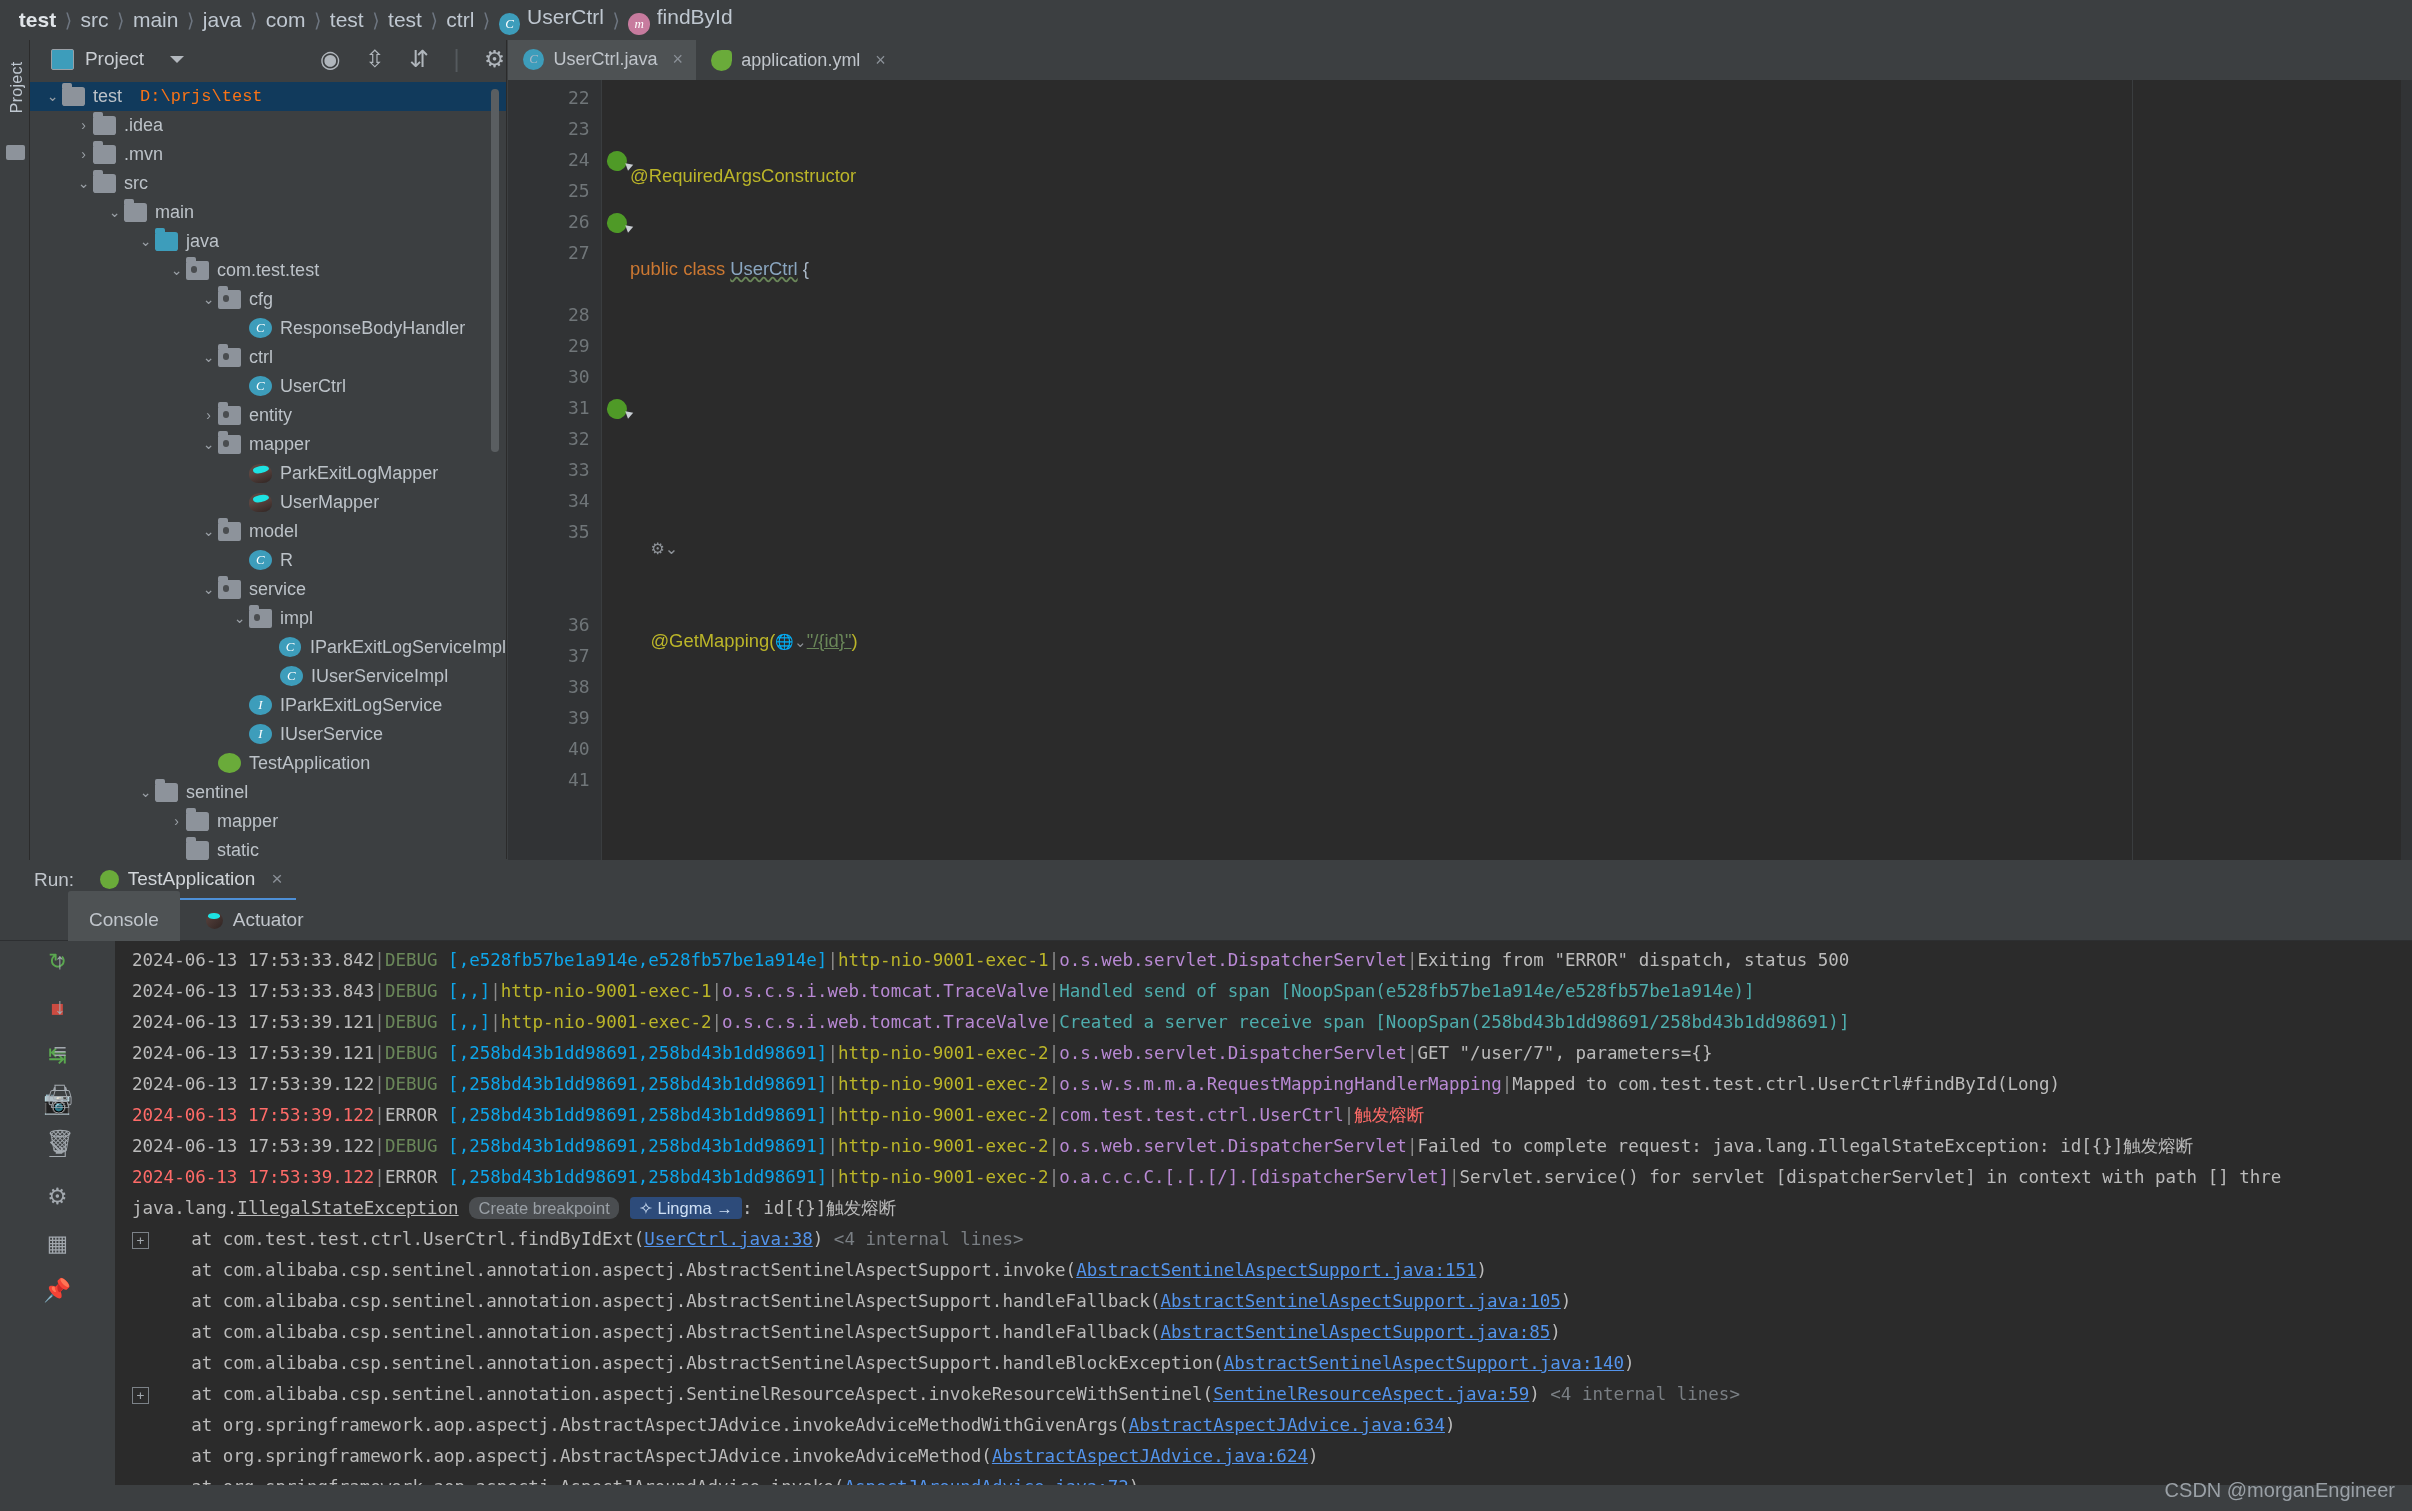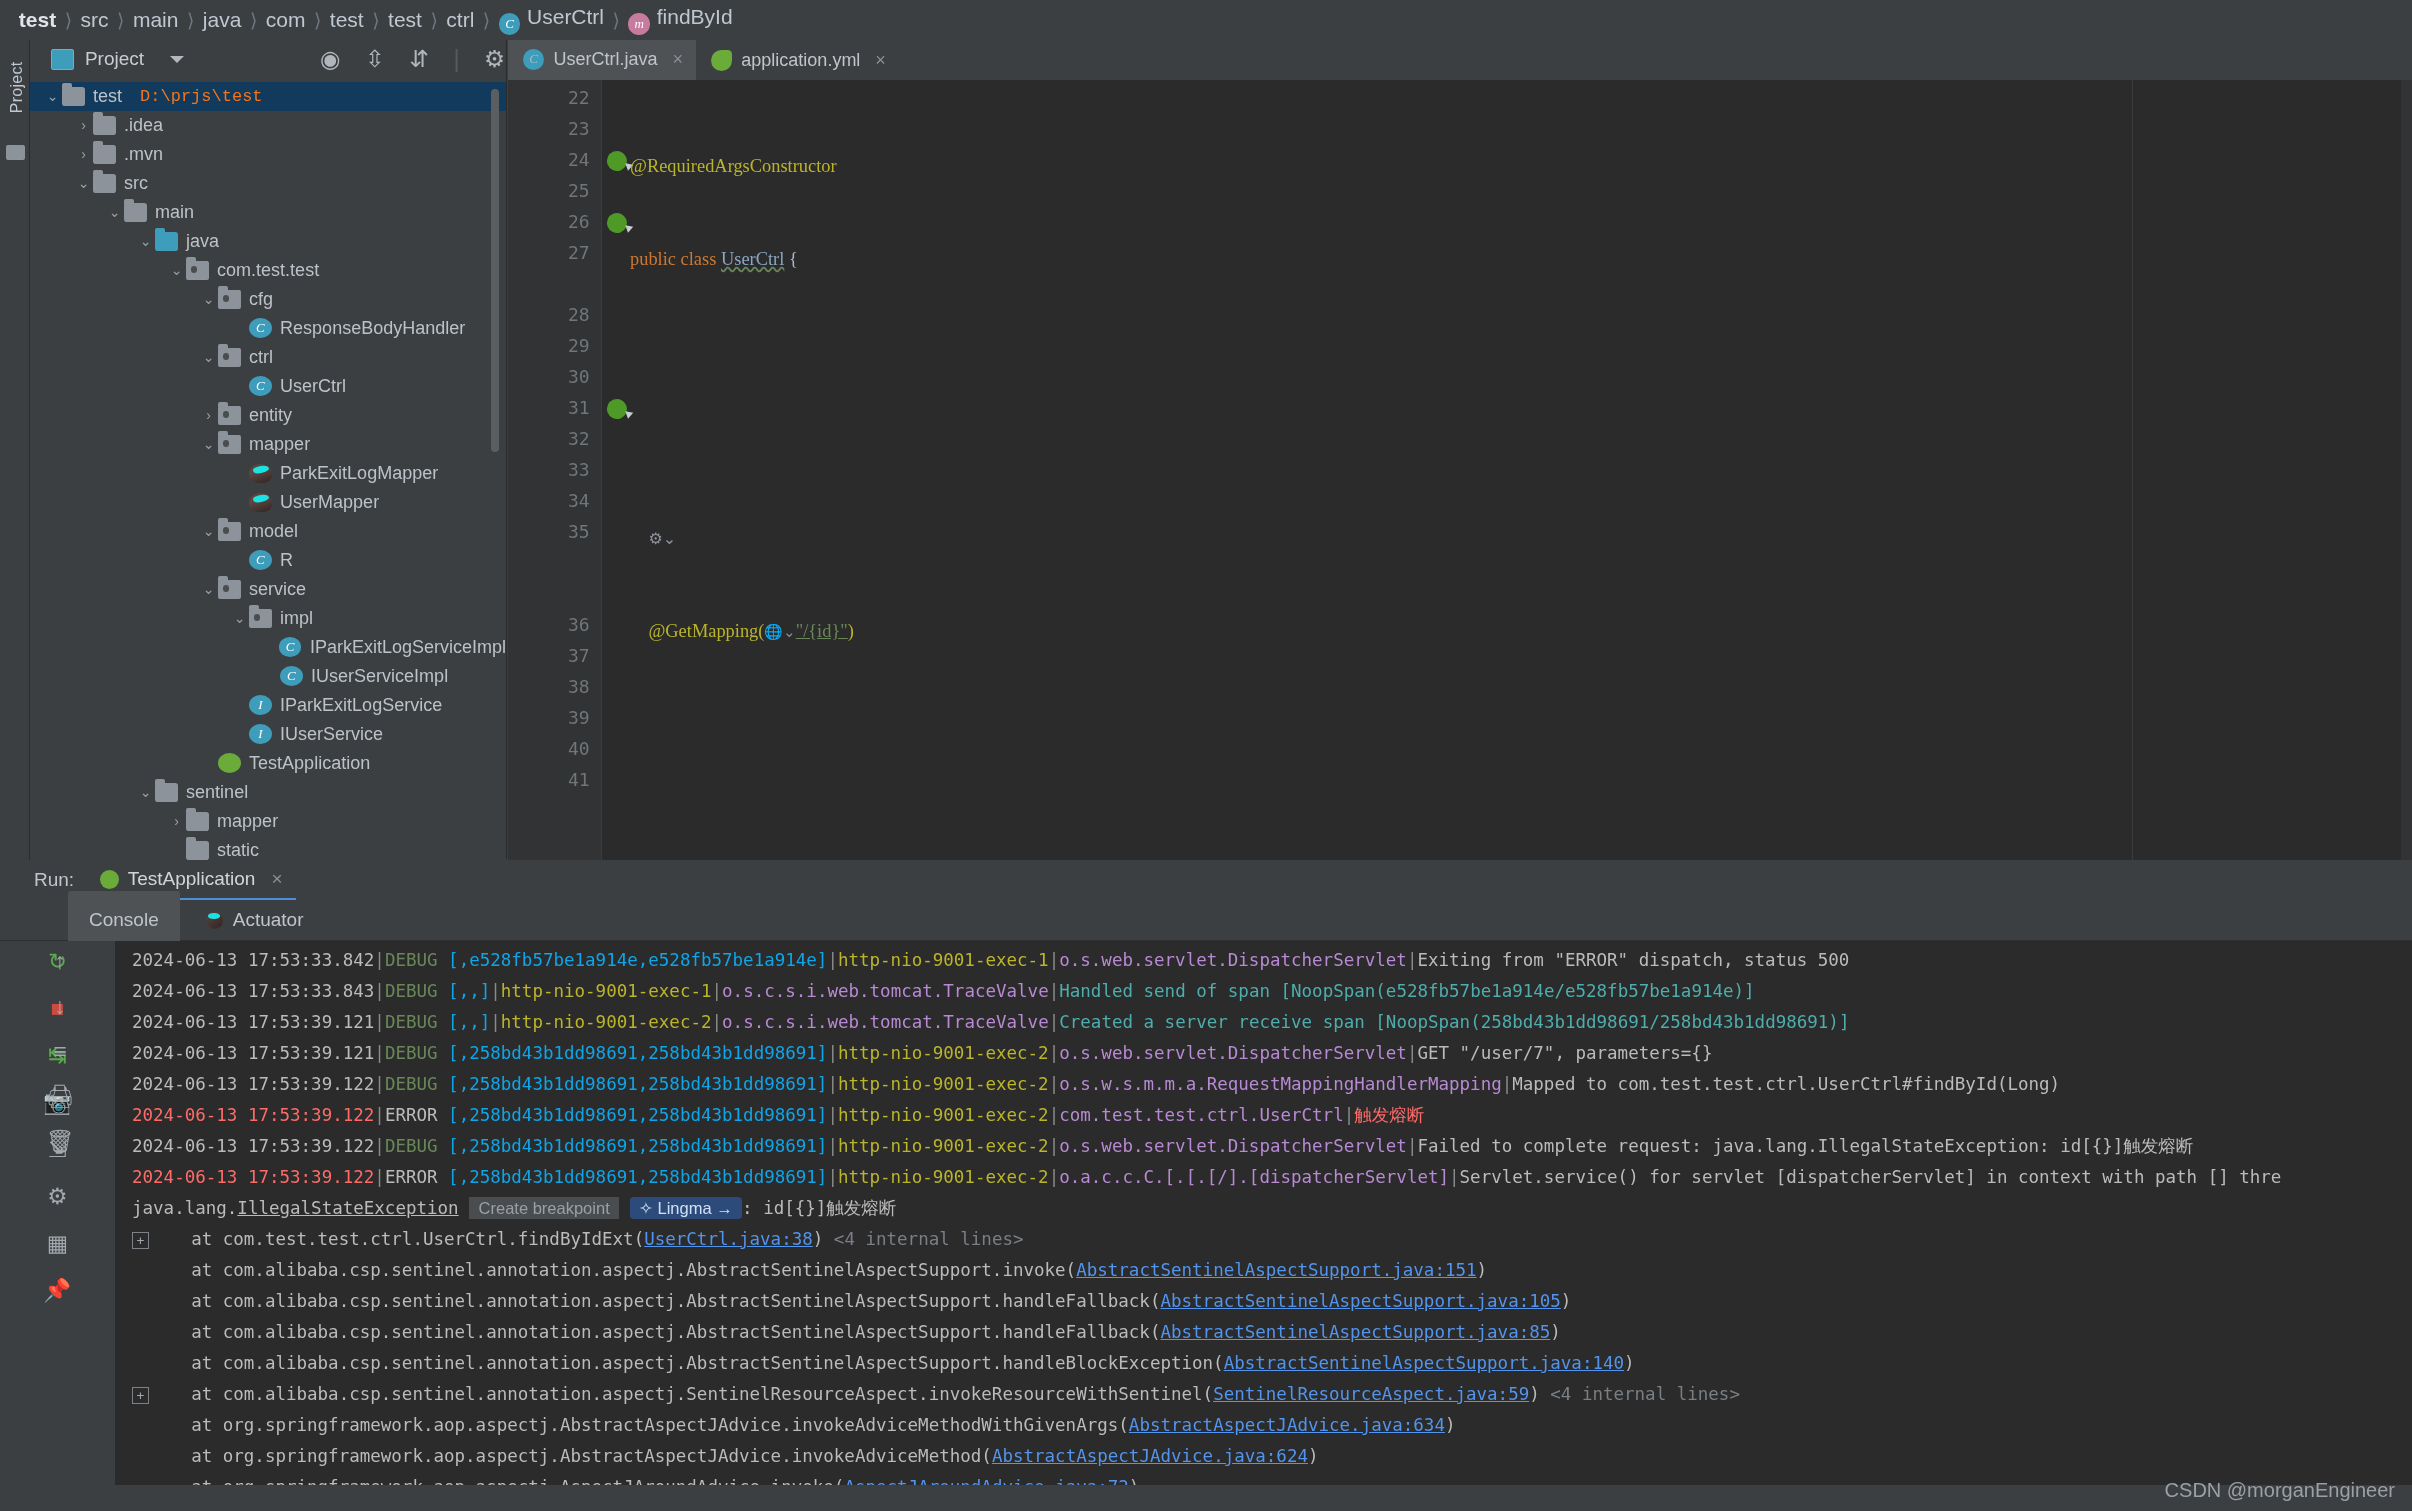--- a/index.html
+++ b/index.html
@@ -149,22 +149,22 @@
   .code-wrap {
     position: relative; height: 952px; background: #2b2b2b; overflow: hidden;
     display: flex;
   }
   .gutter {
     width: 93px; flex: 0 0 93px; background: #313335;
     padding-top: 1.9px; position: relative;
   }
   .code {
     flex: 1; position: relative;
-    font-family: Liberation Serif, serif; font-size: 18.4px;
-    line-height: 31px; padding-top: 9px; white-space: pre;
+    font-family: Liberation Sans, sans-serif; font-size: 18.4px;
+    line-height: 31px; padding-top: 18px; white-space: pre;
     border-left: 0.9px solid #3a3d3f;
   }
   .ln {
     height: 31px; line-height: 31px; text-align: right;
     padding-right: 11.3px; color: #707679;
     font-family: "DejaVu Sans Mono", monospace; font-size: 18px;
     position: relative;
   }
   .ln .ghint {
     position: absolute; right: -26px; top: 5.6px; width: 21px; height: 20px;
@@ -263,21 +263,21 @@
   .lg-msg { color: #bbbbbb; }
   .lg-msg-teal { color: #4eadad; }
   .lg-sep { color: #8a8a8a; }
   .lg-cn { color: #ff6b68; }
   .stack { color: #bbbbbb; }
   .stack a, .lnk { color: #5394ec; text-decoration: underline; }
   .dim { color: #7a7f84; }
   .ul-gray { color: #bbbbbb; text-decoration: underline; }
   .badge-cb {
     background: #4a4d50; color: #9aa0a6; padding: 1.9px 9.4px;
-    border-radius: 0; font-size: 16.5px;
+    border-radius: 9px; font-size: 16.5px;
     font-family: "Liberation Sans", sans-serif;
   }
   .badge-lingma {
     background: #2d4b7a; color: #cfe0f5; padding: 1.9px 9.4px;
     border-radius: 3.8px; font-size: 16.5px;
     font-family: "Liberation Sans", sans-serif;
   }
   .expander {
     display: inline-block; width: 17px; height: 17px;
     border: 0.9px solid #7c8288; color: #a2a8ae; font-size: 13px;

